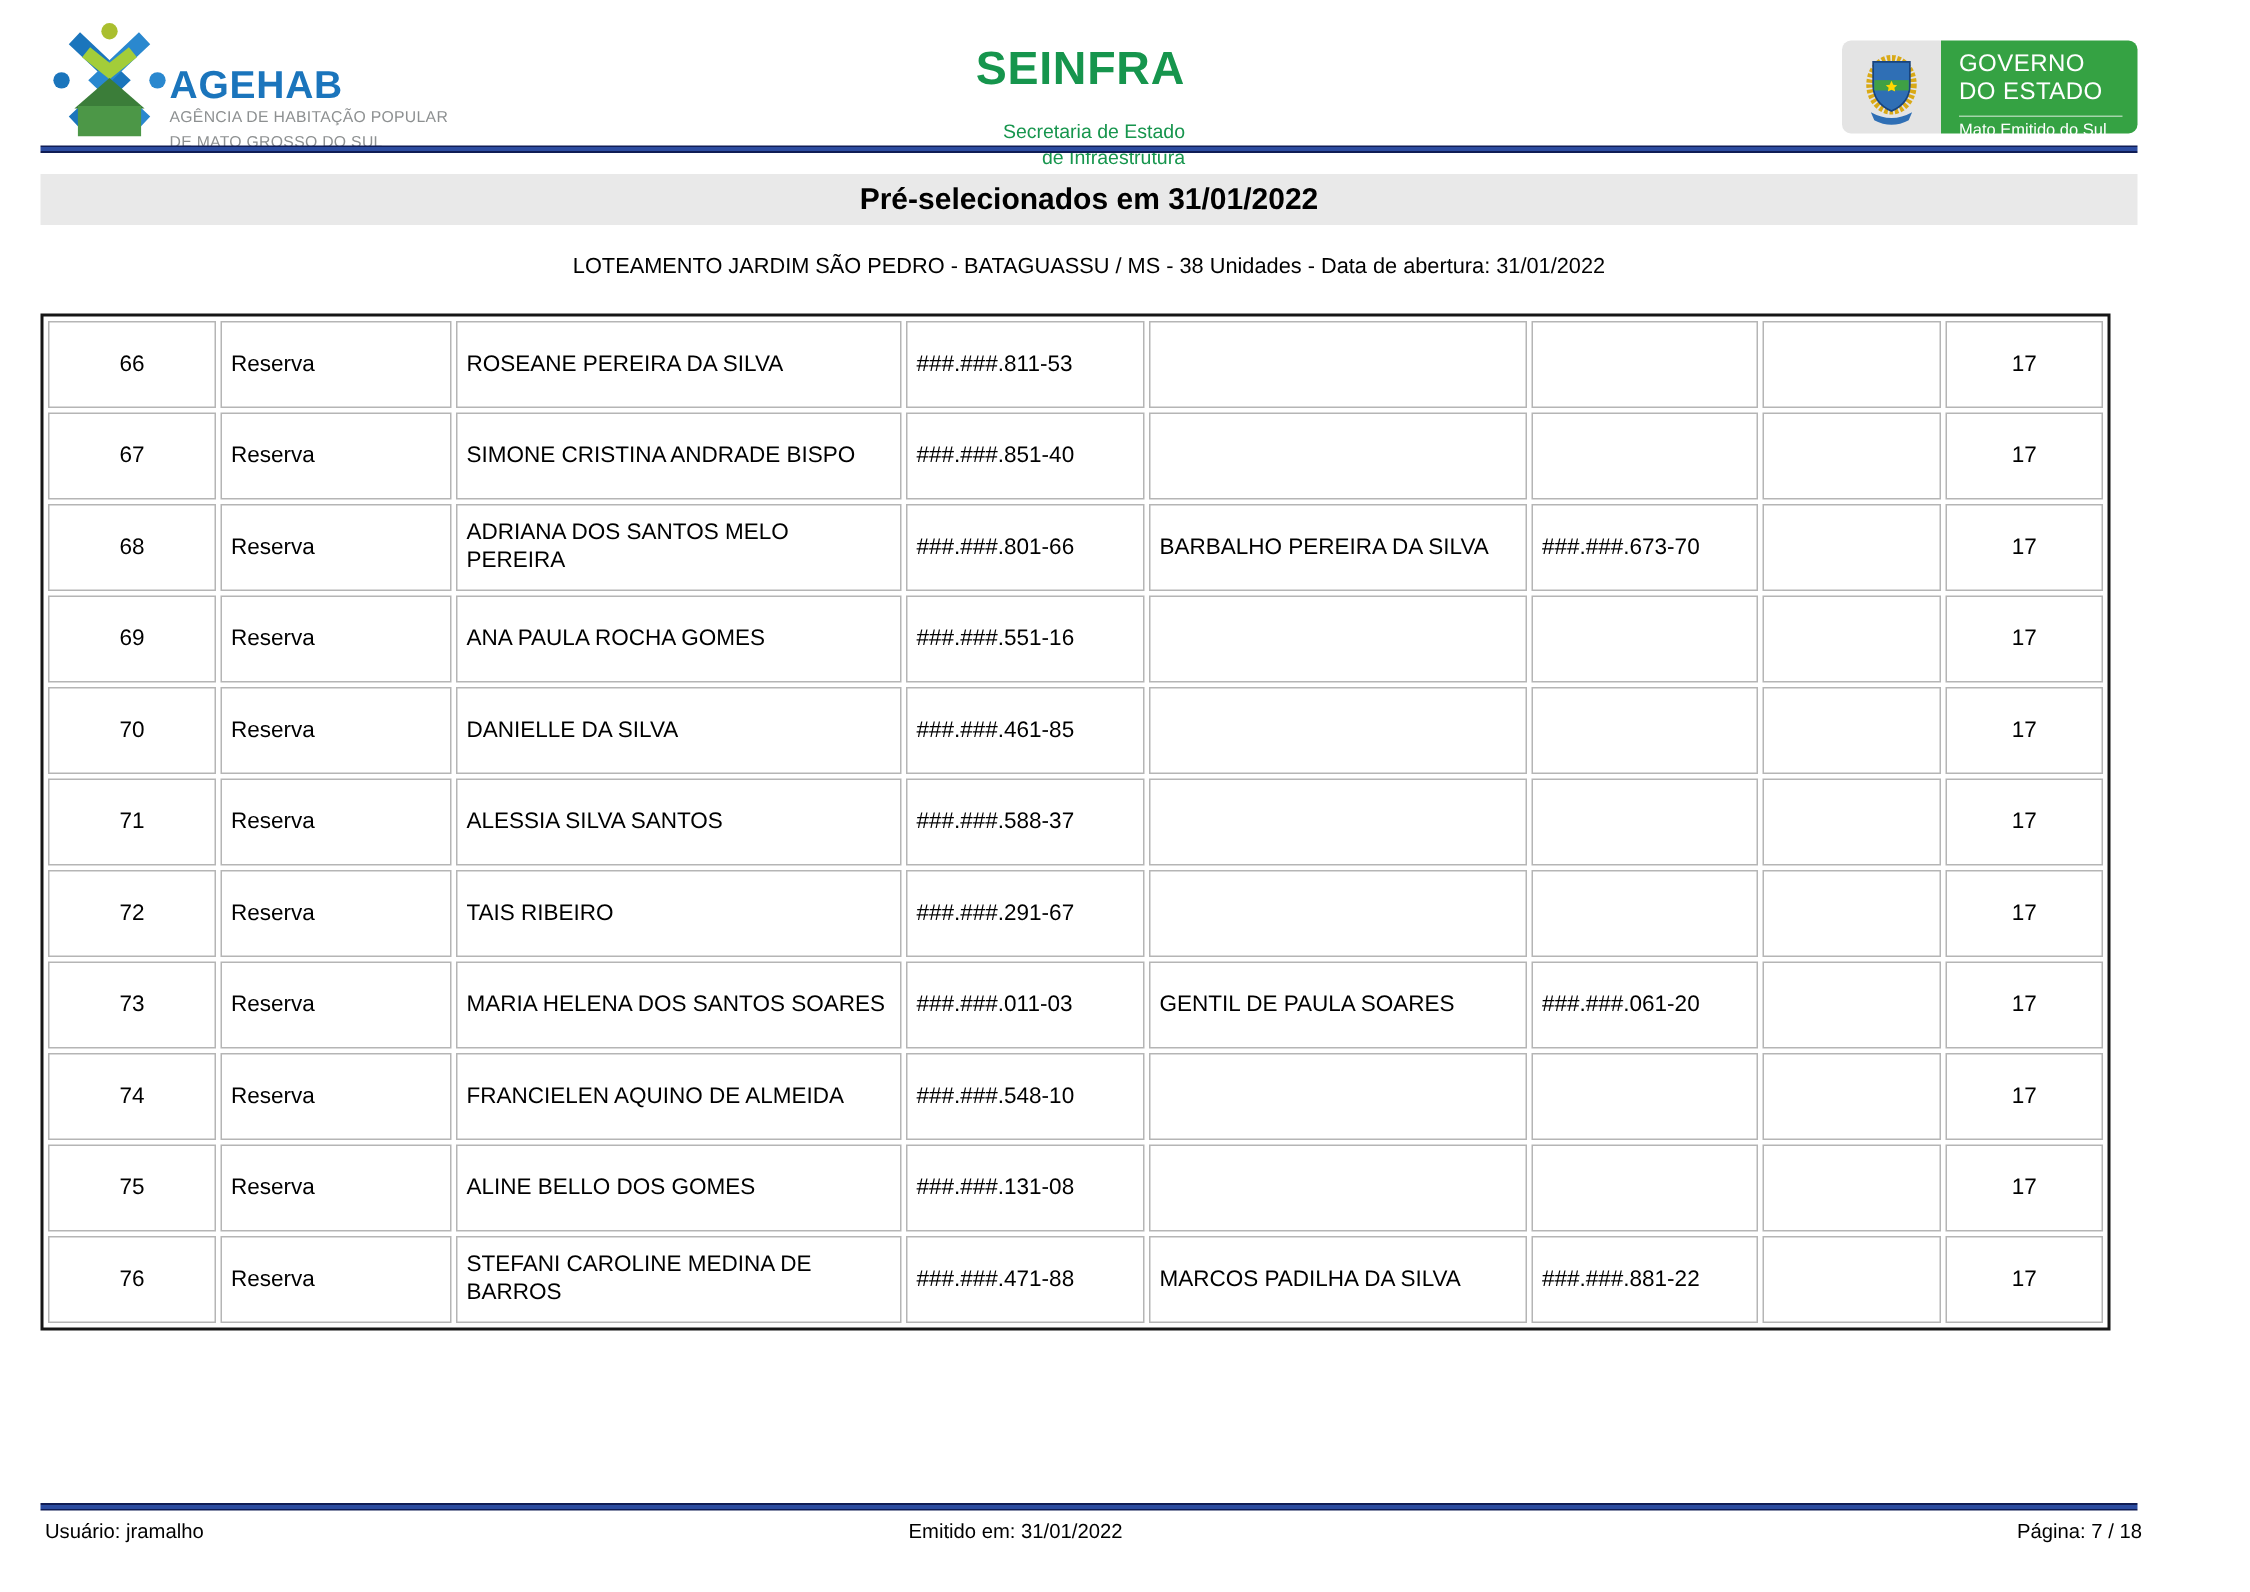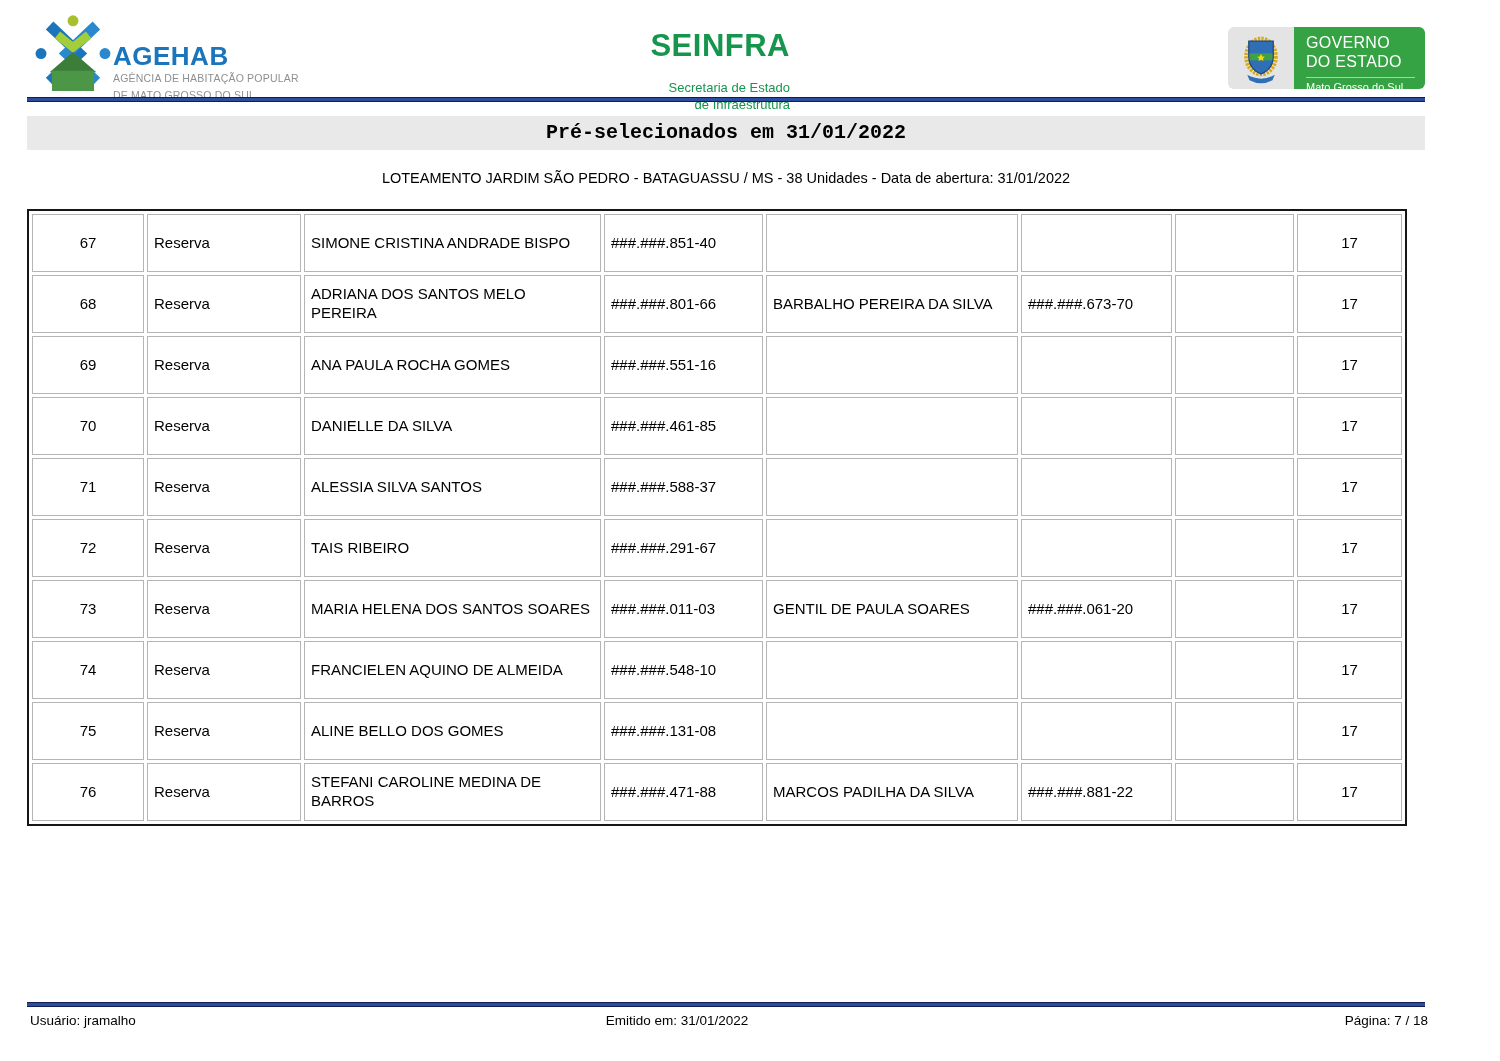--- a/index.html
+++ b/index.html
@@ -26,21 +26,21 @@
   .gov-sub { font-size:11px; margin-top:5px; border-top:1px solid rgba(255,255,255,.55); padding-top:3px; }
 
   .rule { position:absolute; left:27px; width:1398px; height:5px;
           background:linear-gradient(to bottom,#101d55 0%,#101d55 22%,#2c4ca0 22%,#2c4ca0 78%,#101d55 78%,#101d55 100%); }
   .rule-top { top:97px; }
   .rule-bottom { top:1002px; }
 
   
   .title-bar { position:absolute; left:27px; top:116px; width:1398px; height:34px;
                background:#e9e9e9; text-align:center; }
-  .title-bar span { font-weight:bold; font-size:20px; line-height:34px;font-family:Liberation Mono, monospace; }
+  .title-bar span { font-weight:bold; font-size:20px; line-height:34px; }
   .subtitle { position:absolute; left:27px; top:170px; width:1398px; text-align:center; font-size:14.5px; }
 
   
   table.grid { position:absolute; left:27px; top:209px; width:1373px;
                border:2px solid #161616; border-spacing:3px; border-collapse:separate;
                table-layout:fixed; background:#fff; }
   table.grid td { border:1px solid #b5b5b5; font-size:15px; height:58px;
                   padding:2px 6px; vertical-align:middle; line-height:1.25;
                   overflow:hidden; word-wrap:break-word; }
   td.c-num { text-align:center; }
@@ -89,21 +89,21 @@
         <ellipse cx="30" cy="32" rx="19" ry="23" fill="none" stroke="#d9a916" stroke-width="6" stroke-dasharray="3 1.5"></ellipse>
         <path d="M14 12 h32 v20 c0 12 -7 19 -16 23 c-9 -4 -16 -11 -16 -23 Z" fill="#2f6fb5" stroke="#18447e" stroke-width="1.5"></path>
         <rect x="15" y="28" width="30" height="9" fill="#3fa045"></rect>
         <polygon points="30,28.5 31.6,32 35,32.4 32.5,34.7 33.2,38 30,36.3 26.8,38 27.5,34.7 25,32.4 28.4,32" fill="#ffd700"></polygon>
         <path d="M12 56 q18 10 36 0 l-3 7 q-15 8 -30 0 Z" fill="#2f6fb5"></path>
       </svg>
     </div>
     <div class="gov-box">
       <div class="gov-line">GOVERNO</div>
       <div class="gov-line">DO ESTADO</div>
-      <div class="gov-sub">Mato Grosso do Sul</div>
+      <div class="gov-sub">Mato Emitido do Sul</div>
     </div>
   </div>
 
   <div class="rule rule-top"></div>
 
   <div class="title-bar">
     <span>Pré-selecionados em 31/01/2022</span>
   </div>
   <div class="subtitle">LOTEAMENTO JARDIM SÃO PEDRO - BATAGUASSU / MS - 38 Unidades - Data de abertura: 31/01/2022</div>
 
@@ -113,20 +113,30 @@
         <col style="width:154px">
         <col style="width:297px">
         <col style="width:159px">
       <col style="width:252px">
         <col style="width:151px">
         <col style="width:119px">
         <col style="width:105px">
     </colgroup>
     <tbody>
         <tr>
+      <td class="c-num">66</td>
+      <td class="c-left">Reserva</td>
+      <td class="c-left">ROSEANE PEREIRA DA SILVA</td>
+      <td class="c-left">###.###.811-53</td>
+      <td class="c-left"></td>
+      <td class="c-left"></td>
+      <td class="c-left"></td>
+      <td class="c-num">17</td>
+    </tr>
+        <tr>
       <td class="c-num">67</td>
       <td class="c-left">Reserva</td>
       <td class="c-left">SIMONE CRISTINA ANDRADE BISPO</td>
       <td class="c-left">###.###.851-40</td>
       <td class="c-left"></td>
       <td class="c-left"></td>
       <td class="c-left"></td>
       <td class="c-num">17</td>
     </tr>
         <tr>

